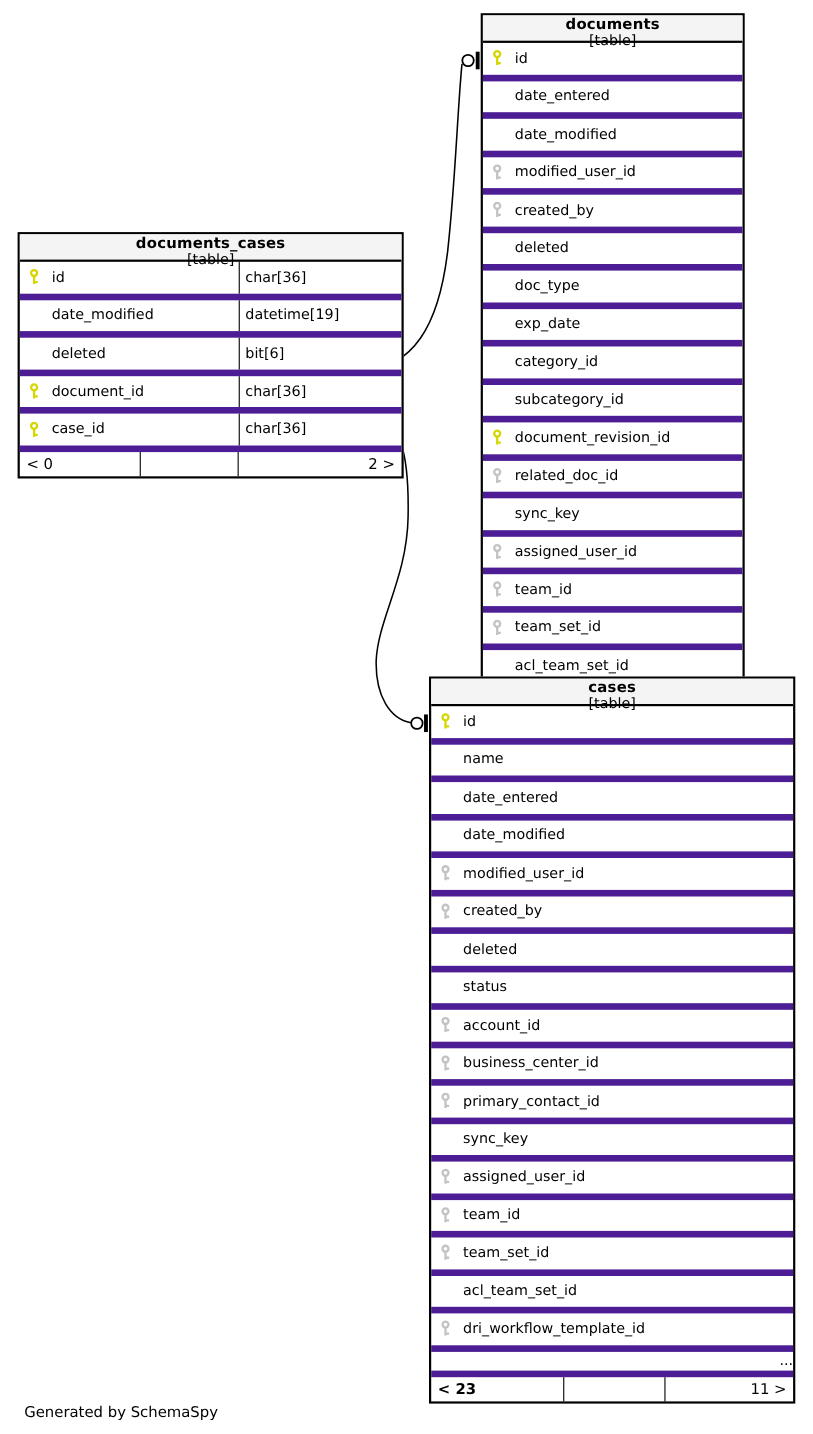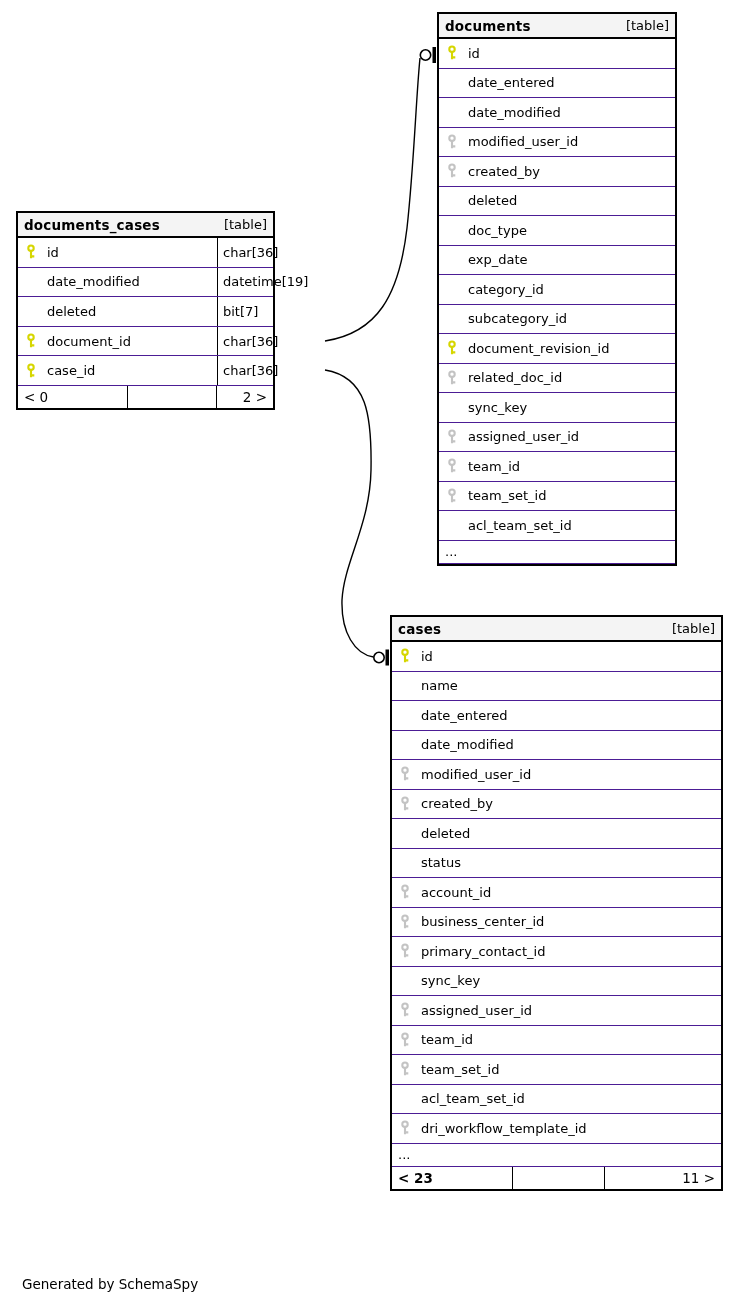--- a/index.html
+++ b/index.html
@@ -18,42 +18,44 @@
     position: absolute;
     left: 0; top: 0;
     pointer-events: none;
   }
   .table-box {
     position: absolute;
     background: #ffffff;
     border: 2px solid #000000;
     box-sizing: border-box;
   }
-  .tbl-documents_cases { left: 16px;  top: 211px; width: 259px; }
+  .tbl-documents_cases { left: 16px;  top: 211px; width: 351px; }
   .tbl-documents      { left: 437px; top: 12px;  width: 240px; }
   .tbl-cases          { left: 390px; top: 615px; width: 333px; }
 
   .table-header {
     height: 23px;
     background: #f4f4f4;
     border-bottom: 2px solid #000000;
     display: flex;
     align-items: center;
     justify-content: space-between;
     padding: 0 6px;
+    flex-direction: column;
   }
   .tname { font-weight: bold; font-size: 13.5px; letter-spacing: 0.2px; }
   .tbadge { font-size: 13px; font-weight: normal; }
 
   .table-row {
     height: 28.5px;
-    border-bottom: 1px solid #4c1d95;
+    border-bottom: 6px solid #4c1d95;
     display: flex;
     align-items: center;
     font-size: 13px;
+    justify-content: flex-end;
   }
   .tbl-documents_cases .table-row { height: 28.6px; }
 
   .name-cell {
     display: flex;
     align-items: center;
     flex: 1;
     min-width: 0;
     height: 100%;
   }
@@ -146,21 +148,21 @@
         <span class="key-slot"></span>
         <span class="col-name">date_modified</span>
       </span>
       <span class="type-cell">datetime[19]</span>
     </div>
     <div class="table-row with-type">
       <span class="name-cell">
         <span class="key-slot"></span>
         <span class="col-name">deleted</span>
       </span>
-      <span class="type-cell">bit[7]</span>
+      <span class="type-cell">bit[6]</span>
     </div>
     <div class="table-row with-type">
       <span class="name-cell">
         <span class="key-slot">
           <svg class="key-icon" width="13" height="16" viewBox="0 0 13 16">
             <circle cx="6" cy="4.2" r="2.7" fill="none" stroke="#d6d600" stroke-width="2.1"></circle>
             <path d="M6 6.9 L6 14.2 M6 12.4 L9.3 12.4" stroke="#d6d600" stroke-width="2.1" fill="none"></path>
           </svg>
         </span>
         <span class="col-name">document_id</span>

